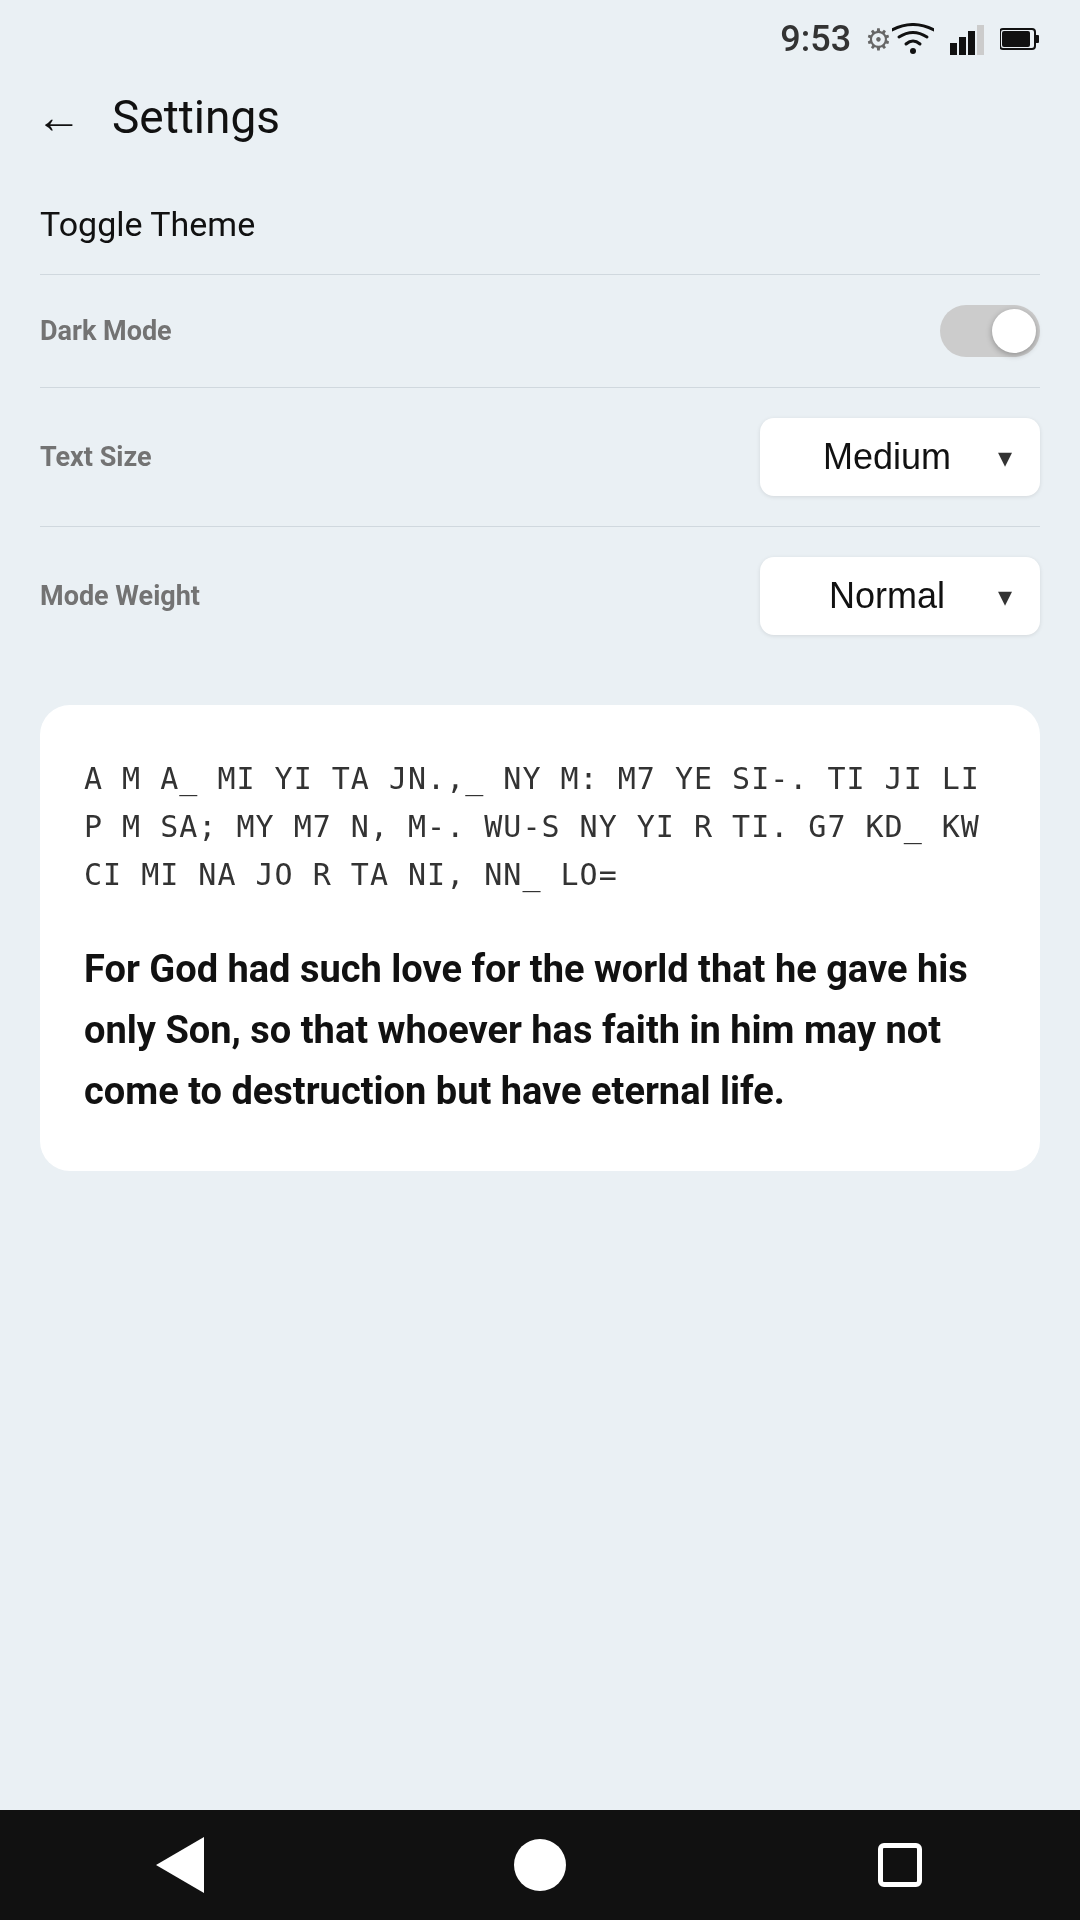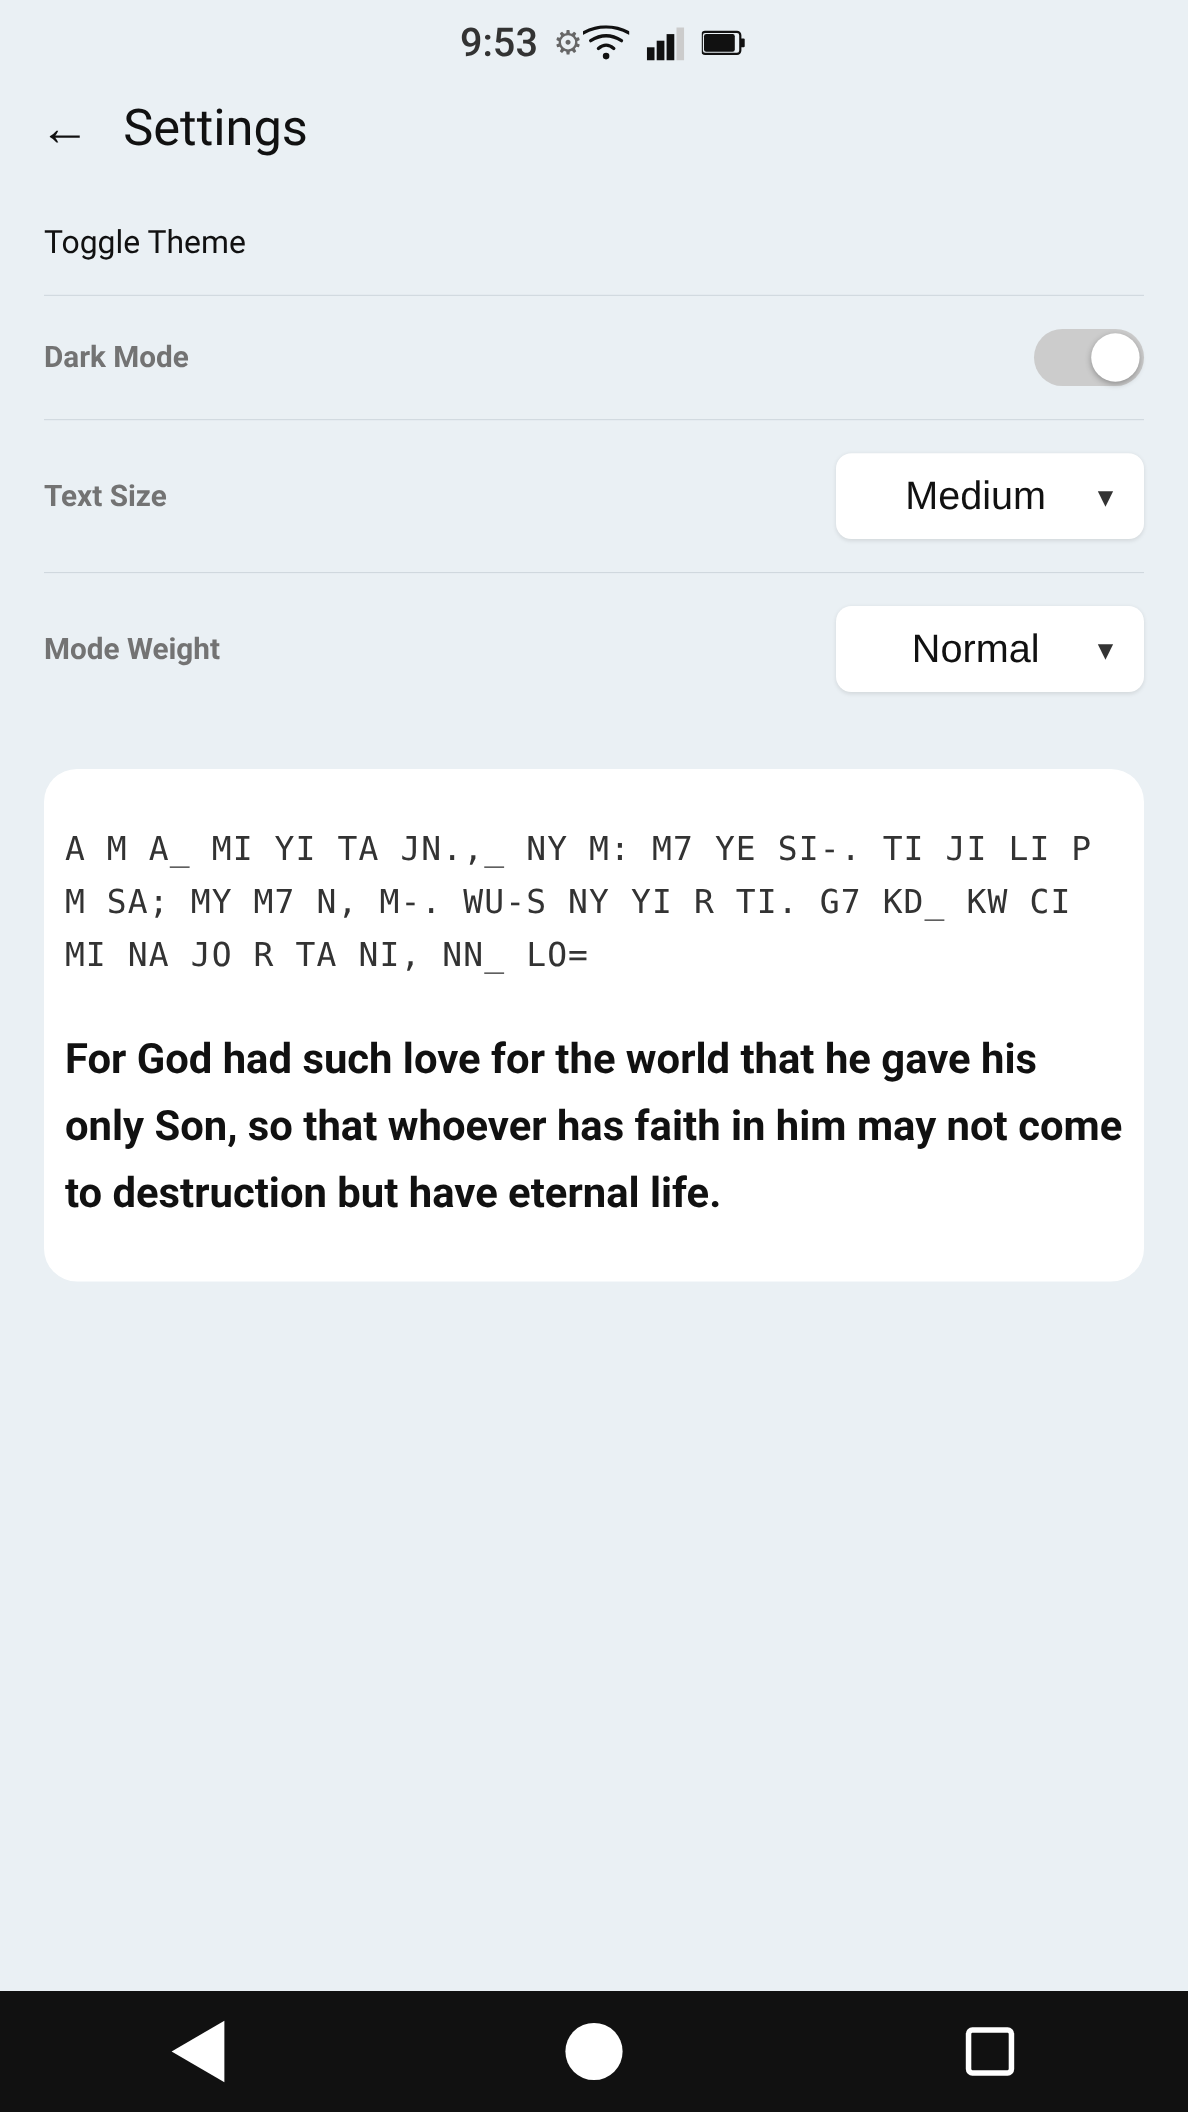--- a/index.html
+++ b/index.html
@@ -15,21 +15,21 @@
       background-color: #eaf0f4;
       font-family: 'Roboto', Arial, sans-serif;
       overflow: hidden;
       position: relative;
     }
 
     
     .status-bar {
       display: flex;
       align-items: center;
-      justify-content: center;
+      justify-content: flex-end;
       padding: 18px 40px 10px 40px;
       height: 70px;
       margin-left: 16px;
     }
 
     .status-bar-left {
       display: flex;
       align-items: center;
       gap: 14px;
     }
@@ -76,21 +76,21 @@
     .content {
       padding: 30px 40px;
     }
 
     
     .section-toggle-theme {
       padding: 10px 0 30px 0;
     }
 
     .section-label {
-      font-size: 29px;
+      font-size: 34px;
       color: #111;
       font-weight: 400;
     }
 
     
     .setting-row {
       display: flex;
       align-items: center;
       justify-content: space-between;
       padding: 30px 0;
@@ -153,21 +153,21 @@
     .divider {
       height: 1px;
       background: #d0d8de;
       margin: 0 0 0 0;
     }
 
     
     .preview-card {
       background: white;
       border-radius: 30px;
-      padding: 50px 19px;
+      padding: 50px 44px;
       margin-top: 40px;
     }
 
     .preview-encoded {
       font-size: 30px;
       color: #333;
       line-height: 1.6;
       margin-bottom: 40px;
       font-family: monospace;
       letter-spacing: 1px;

